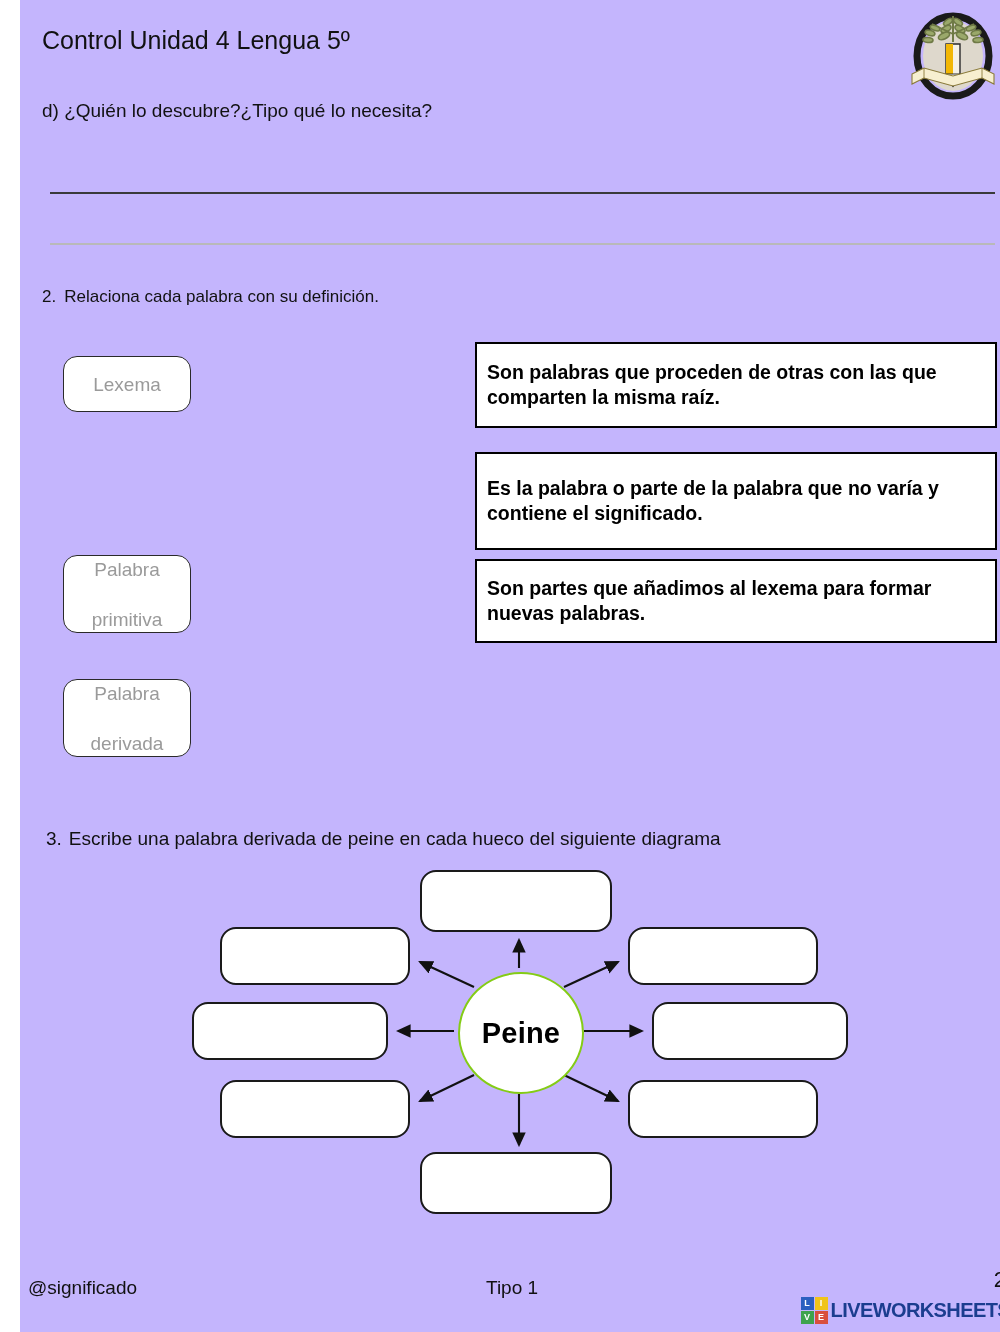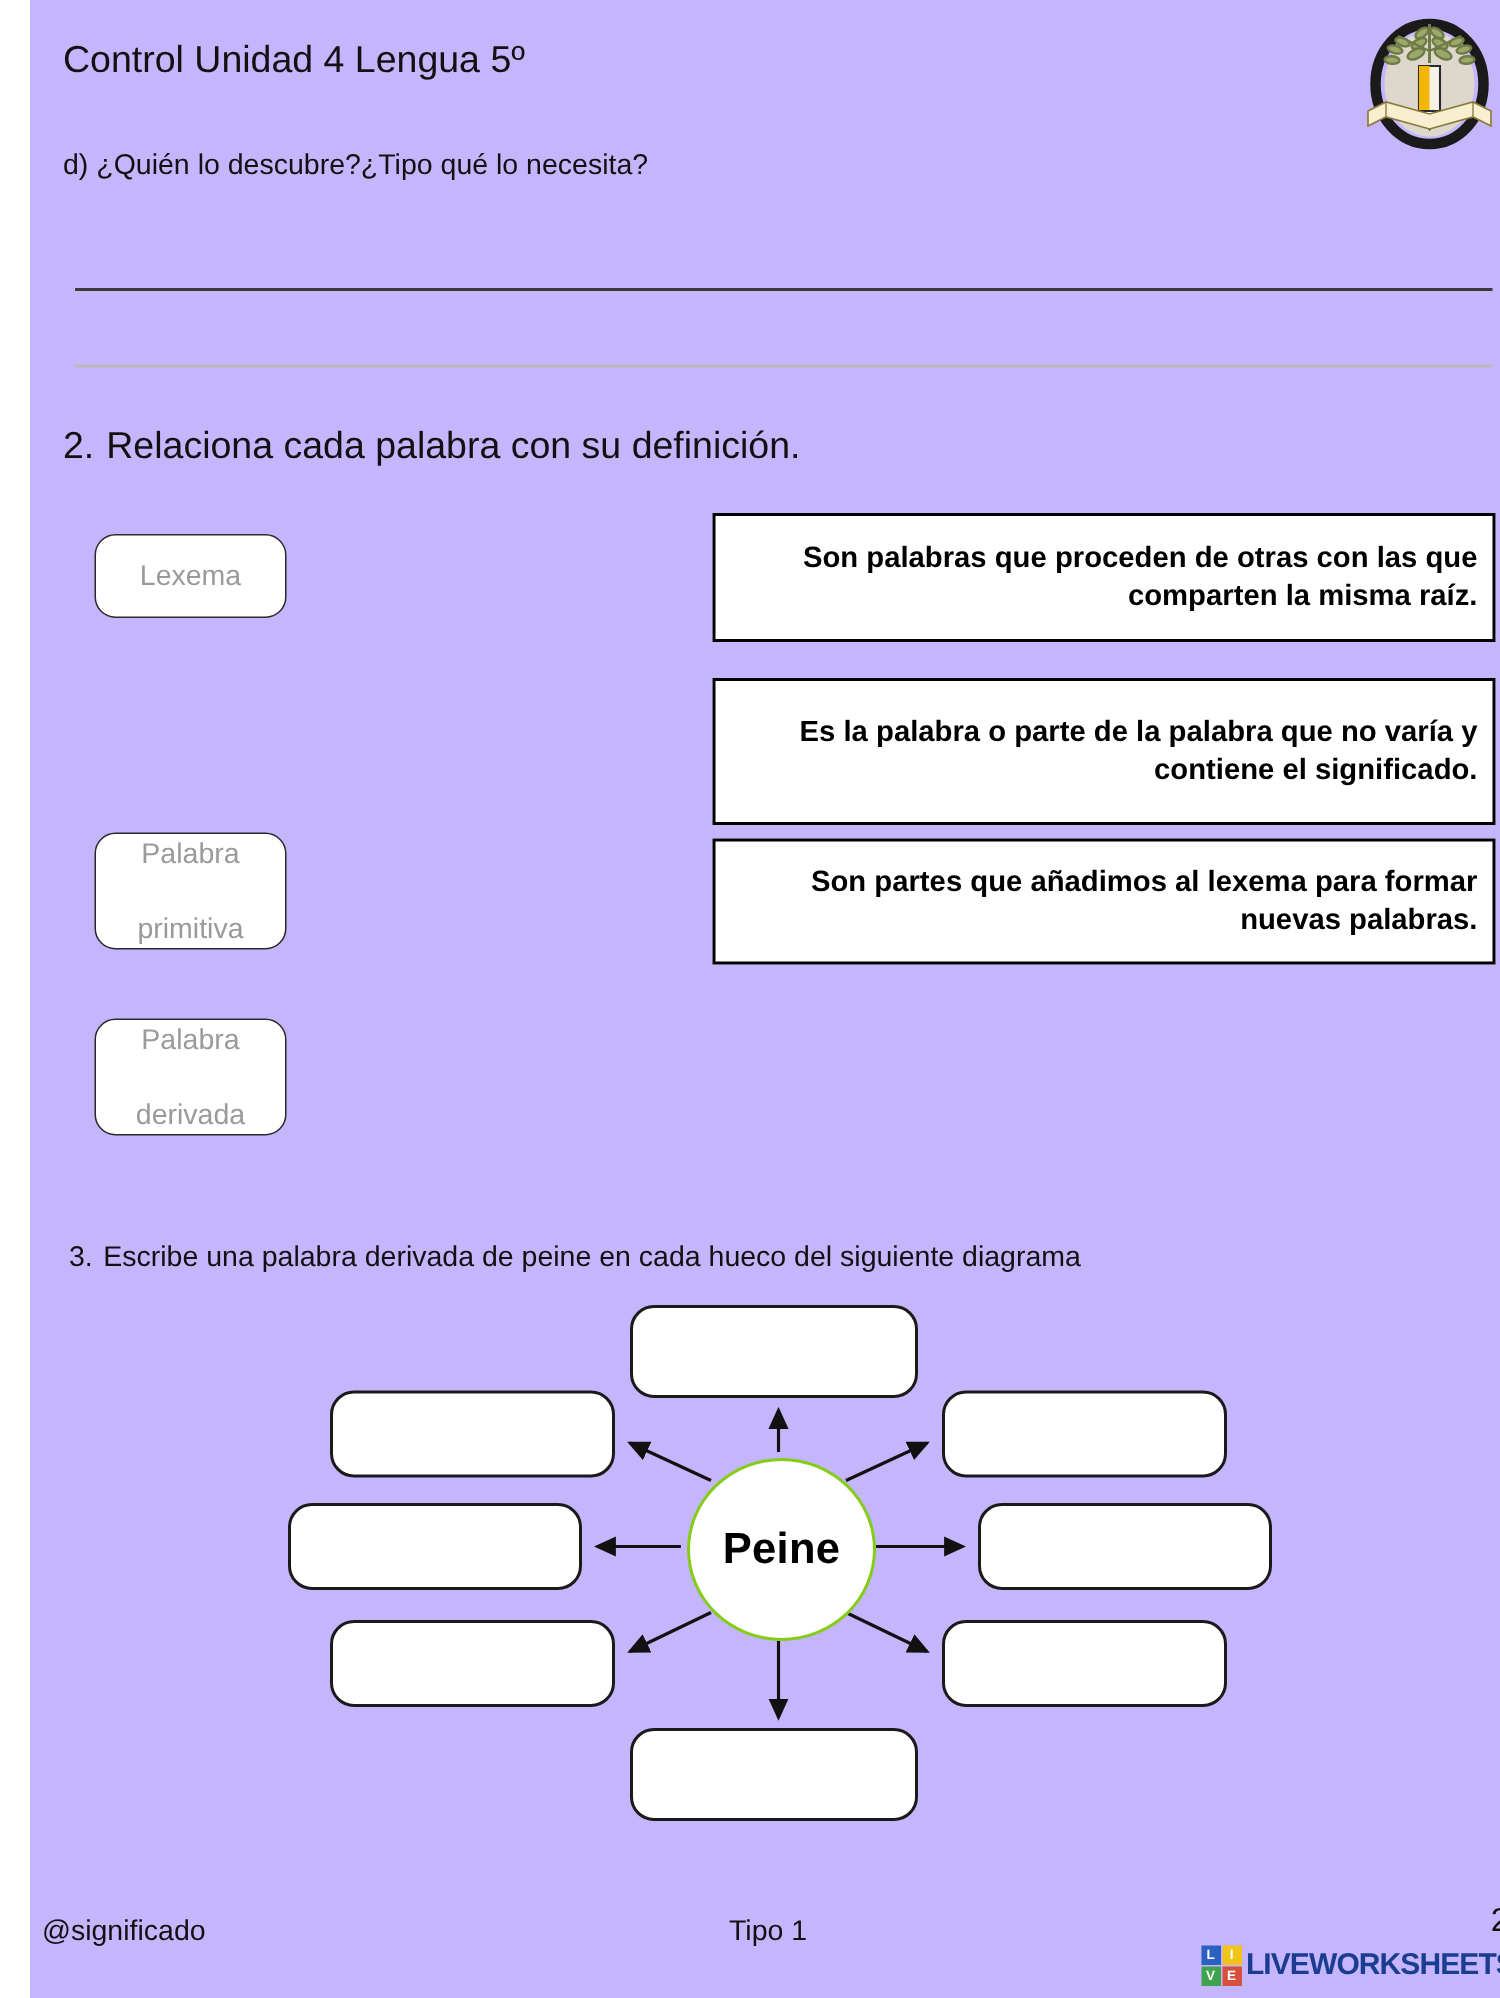--- a/index.html
+++ b/index.html
@@ -57,21 +57,21 @@
     border-top: 2px solid #3a3a3a;
   }
   .answer-line.line-1 { top: 192px; }
   .answer-line.line-2 { top: 243px; border-top: 2px solid #b9b9b9; }
 
   
   .ex2-heading {
     position: absolute;
     left: 22px;
     top: 285px;
-    font-size: 25px;
+    font-size: 17px;
     line-height: 24px;
     color: #111111;
     white-space: nowrap;
   }
   .ex2-heading .num { margin-right: 8px; }
 
   .match-area {
     position: absolute;
     left: 0;
     top: 340px;
@@ -108,21 +108,21 @@
     position: absolute;
     left: 455px;
     width: 522px;
     box-sizing: border-box;
     border: 2.2px solid #000000;
     background: #ffffff;
     color: #000000;
     font-weight: bold;
     font-size: 19.5px;
     line-height: 25px;
-    text-align: right;
+    text-align: left;
     display: flex;
     align-items: center;
     justify-content: center;
     padding: 4px 10px;
   }
   .def-box.d1 { top: 2px;   height: 86px; }
   .def-box.d2 { top: 112px; height: 98px; }
   .def-box.d3 { top: 219px; height: 84px; }
   .def-box.d4 { top: 340px; height: 80px; }
 

